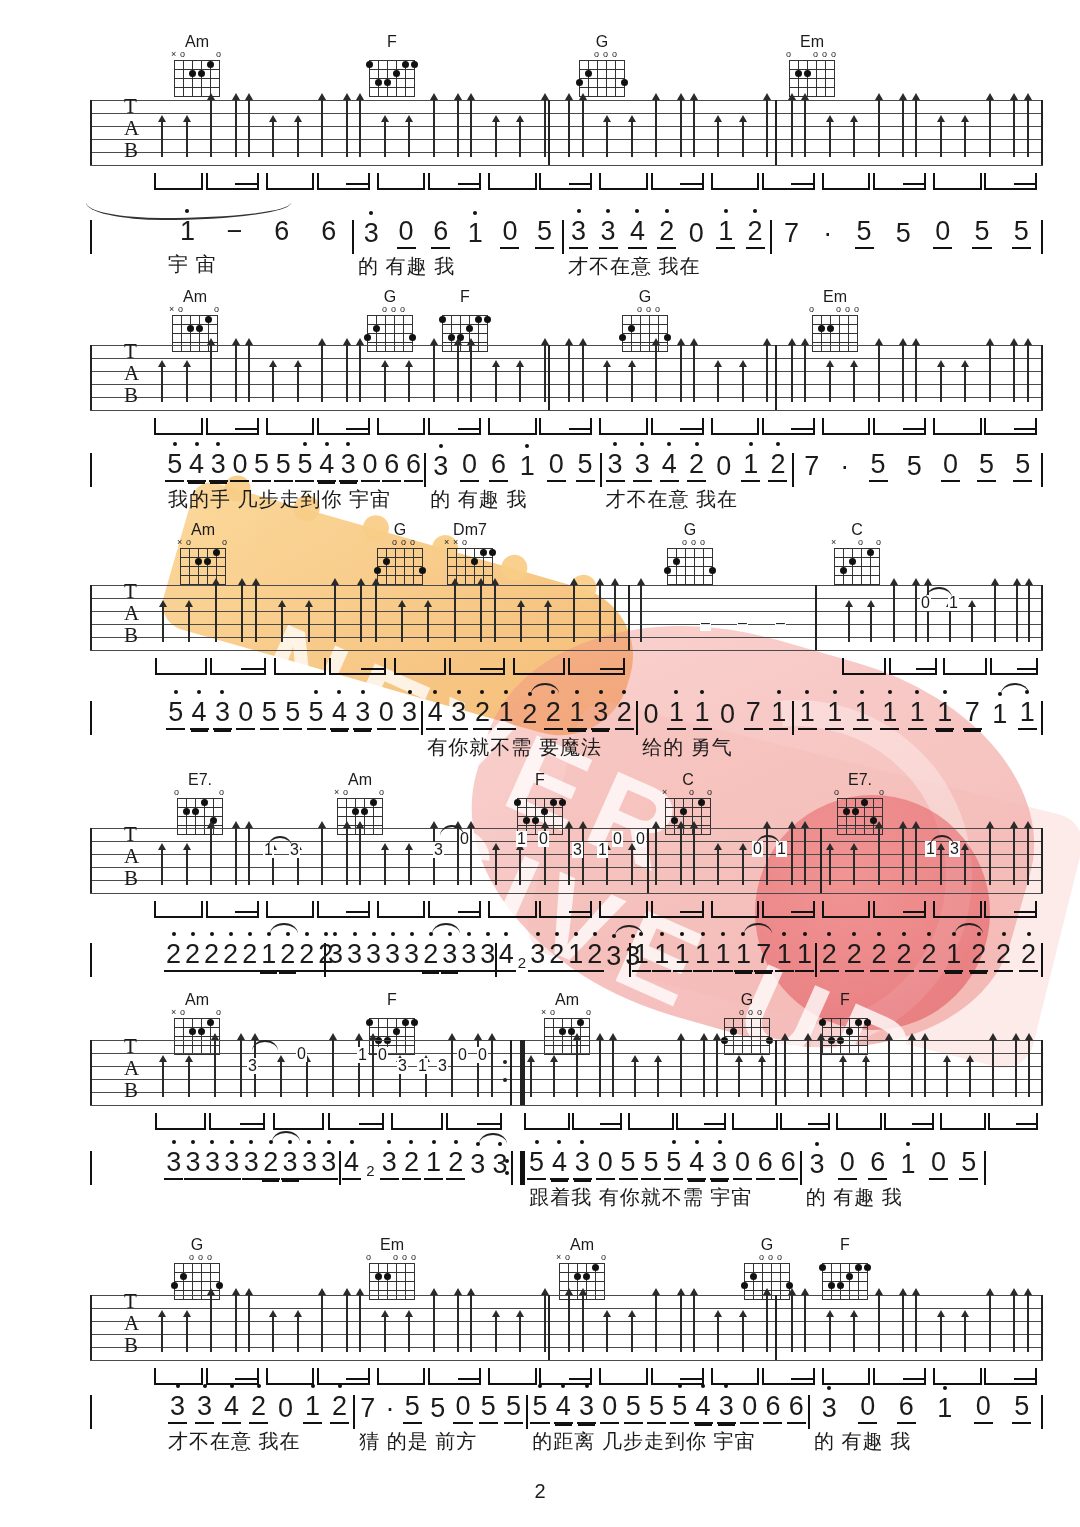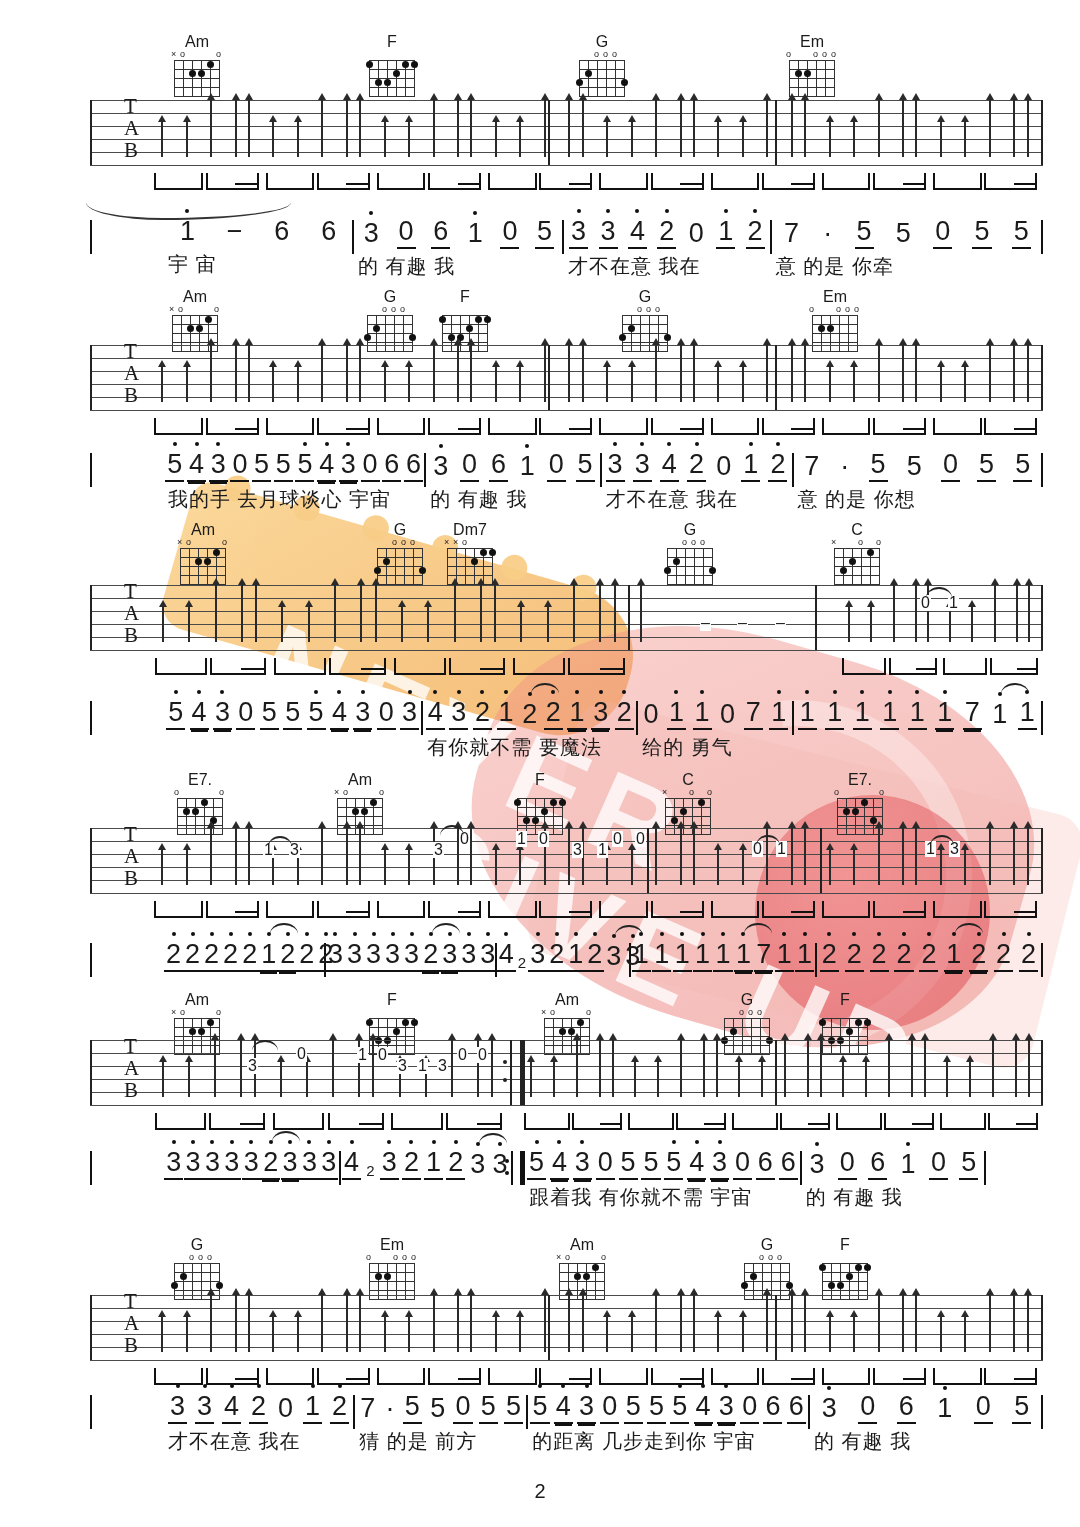--- a/index.html
+++ b/index.html
@@ -257,21 +257,20 @@
         <div class="jm" style="flex: 272 1 0px;">
           <div class="jnotes">
             <span class="note">7</span>
             <span class="note">·</span>
             <span class="note u">5</span>
             <span class="note">5</span>
             <span class="note u">0</span>
             <span class="note u">5</span>
             <span class="note u">5</span>
           </div>
-          <div class="jlyr">意  的是  你牵</div>
         </div>
         <div class="jbar"></div>
       </div>
       <div class="chord" style="top: 288px; left: 169px;">
         <div class="cname">Am</div>
         <div class="cmk">
           <span style="left: -3px;">×</span>
           <span style="left: 6px;">o</span>
           <span style="left: 42px;">o</span>
         </div>
@@ -414,21 +413,21 @@
             <span class="note u">0</span>
             <span class="note u">5</span>
             <span class="note u">5</span>
             <span class="note hi u">5</span>
             <span class="note hi dd">4</span>
             <span class="note hi dd">3</span>
             <span class="note u">0</span>
             <span class="note u">6</span>
             <span class="note u">6</span>
           </div>
-          <div class="jlyr">我的手 去月球谈心 宇宙</div>
+          <div class="jlyr">我的手 几步走到你 宇宙</div>
         </div>
         <div class="jbar"></div>
         <div class="jm" style="flex: 175 1 0px;">
           <div class="jnotes">
             <span class="note hi">3</span>
             <span class="note u">0</span>
             <span class="note u">6</span>
             <span class="note hi">1</span>
             <span class="note u">0</span>
             <span class="note u">5</span>
@@ -452,21 +451,20 @@
         <div class="jm" style="flex: 250 1 0px;">
           <div class="jnotes">
             <span class="note">7</span>
             <span class="note">·</span>
             <span class="note u">5</span>
             <span class="note">5</span>
             <span class="note u">0</span>
             <span class="note u">5</span>
             <span class="note u">5</span>
           </div>
-          <div class="jlyr">意 的是 你想</div>
         </div>
         <div class="jbar"></div>
       </div>
       <div class="chord" style="top: 521px; left: 177px;">
         <div class="cname">Am</div>
         <div class="cmk">
           <span style="left: -3px;">×</span>
           <span style="left: 6px;">o</span>
           <span style="left: 42px;">o</span>
         </div>

